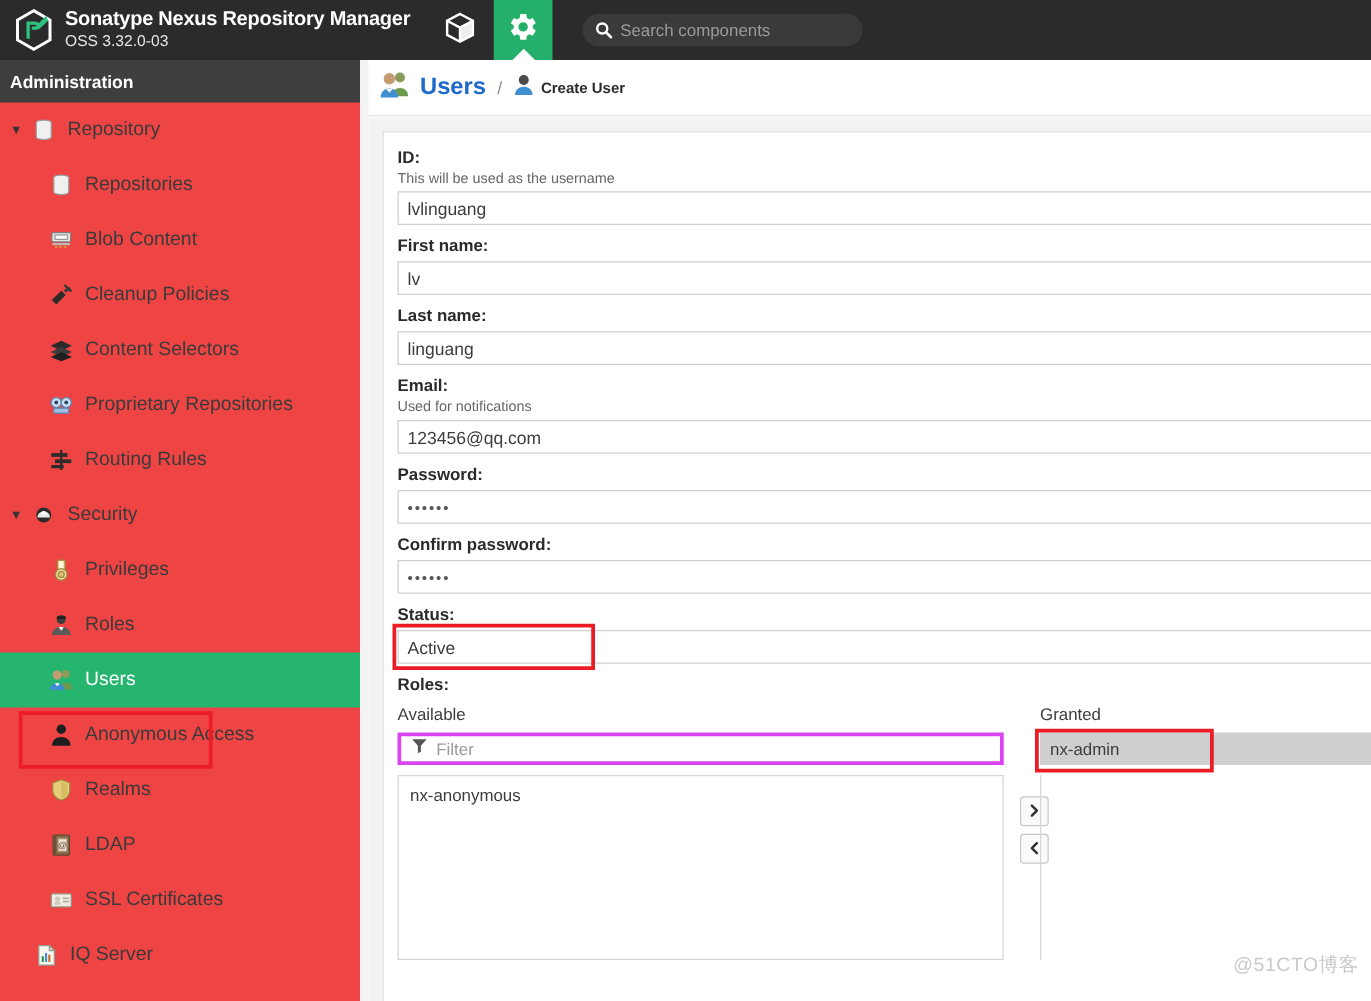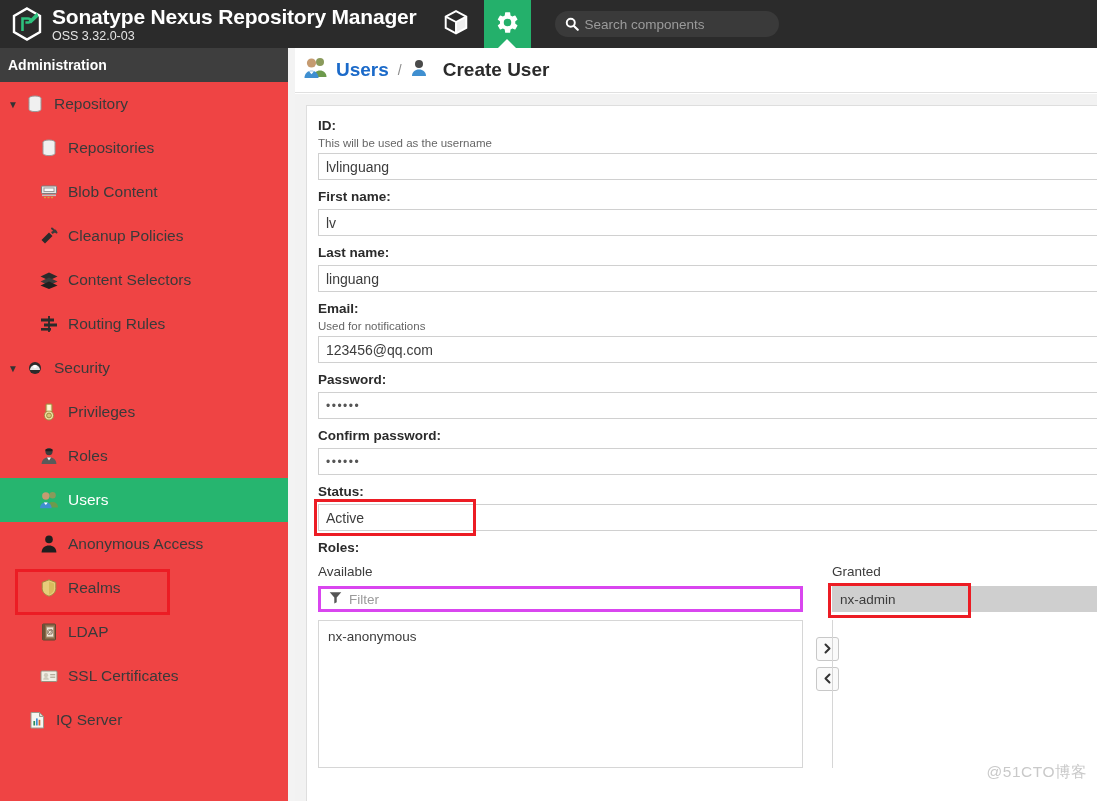--- a/index.html
+++ b/index.html
@@ -23,21 +23,21 @@
     height: 48px;
   }
   .logo-mark {
     width: 30px; height: 34px;
     position: relative;
     margin-right: 10px;
   }
   .brand-text { line-height: 1; }
   .brand-title {
     color: #ffffff;
-    font-size: 21px;
+    font-size: 16px;
     font-weight: bold;
     letter-spacing: -0.2px;
     white-space: nowrap;
   }
   .brand-sub {
     color: #e4e4e4;
     font-size: 12.5px;
     margin-top: 3px;
     white-space: nowrap;
   }
@@ -145,22 +145,22 @@
     background: #ffffff;
   }
   .bc-users {
     color: #1b6ac9;
     font-size: 19px;
     font-weight: bold;
     margin-left: 7px;
   }
   .bc-sep { color: #8c8c8c; font-size: 14px; margin: 0 9px; }
   .bc-create {
-    color: #2b2b2b; font-size: 19px; font-weight: bold;
-    margin-left: 16px;
+    color: #2b2b2b; font-size: 12px; font-weight: bold;
+    margin-left: 6px;
   }
   .form-area {
     position: absolute; top: 46px; left: 0;
     width: 802px; height: 707px;
     background: #f2f2f2;
     padding-top: 11px;
     overflow: hidden;
   }
   .form-panel {
     margin-left: 11px;
@@ -374,20 +374,32 @@
       </div>
       <div class="nav-item child">
         <span class="nav-ico">
           <svg width="20" height="20" viewBox="0 0 20 20">
             <path d="M10 2.5 L18.5 6.5 L10 10.5 L1.5 6.5 Z" fill="#2b2b2b"></path>
             <path d="M10 7.5 L18.5 11.5 L10 15.5 L1.5 11.5 Z" fill="#3c3c3c"></path>
             <path d="M10 11.5 L18.5 15.5 L10 19 L1.5 15.5 Z" fill="#1f1f1f"></path>
           </svg>
         </span>
         <span>Content Selectors</span>
+      </div>
+      <div class="nav-item child">
+        <span class="nav-ico">
+          <svg width="20" height="20" viewBox="0 0 20 20">
+            <circle cx="6" cy="8" r="4" fill="#cfe2f3" stroke="#5c87b8"></circle>
+            <circle cx="14" cy="8" r="4" fill="#cfe2f3" stroke="#5c87b8"></circle>
+            <circle cx="6" cy="8" r="1.6" fill="#2b4a6b"></circle>
+            <circle cx="14" cy="8" r="1.6" fill="#2b4a6b"></circle>
+            <rect x="4" y="12.5" width="12" height="4" rx="1" fill="#9fc0e0" stroke="#5c87b8"></rect>
+          </svg>
+        </span>
+        <span>Proprietary Repositories</span>
       </div>
       <div class="nav-item child">
         <span class="nav-ico">
           <svg width="20" height="20" viewBox="0 0 20 20">
             <rect x="9.1" y="2" width="1.8" height="16" fill="#2b2b2b"></rect>
             <rect x="2" y="4.5" width="13" height="3" fill="#2b2b2b"></rect>
             <rect x="5" y="9.5" width="13" height="3" fill="#2b2b2b"></rect>
             <rect x="2" y="14" width="10" height="2.6" fill="#2b2b2b"></rect>
           </svg>
         </span>

